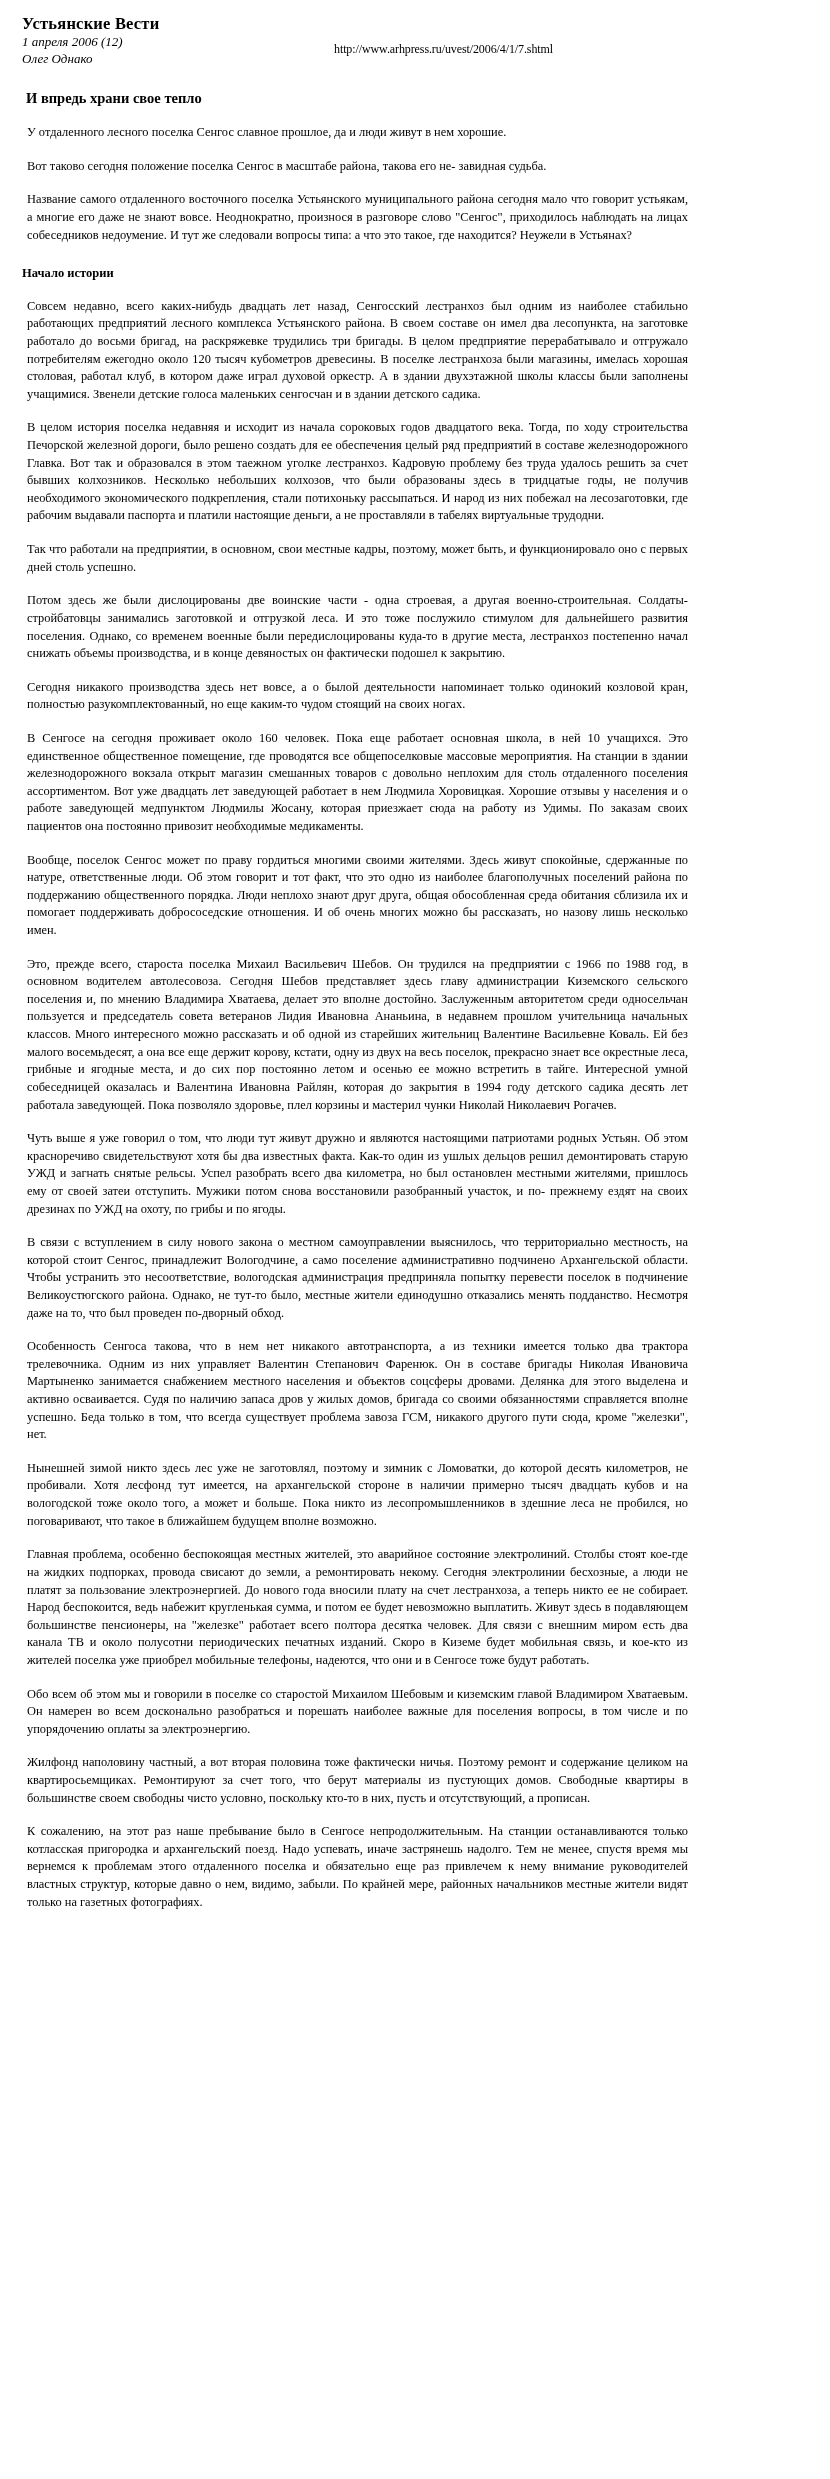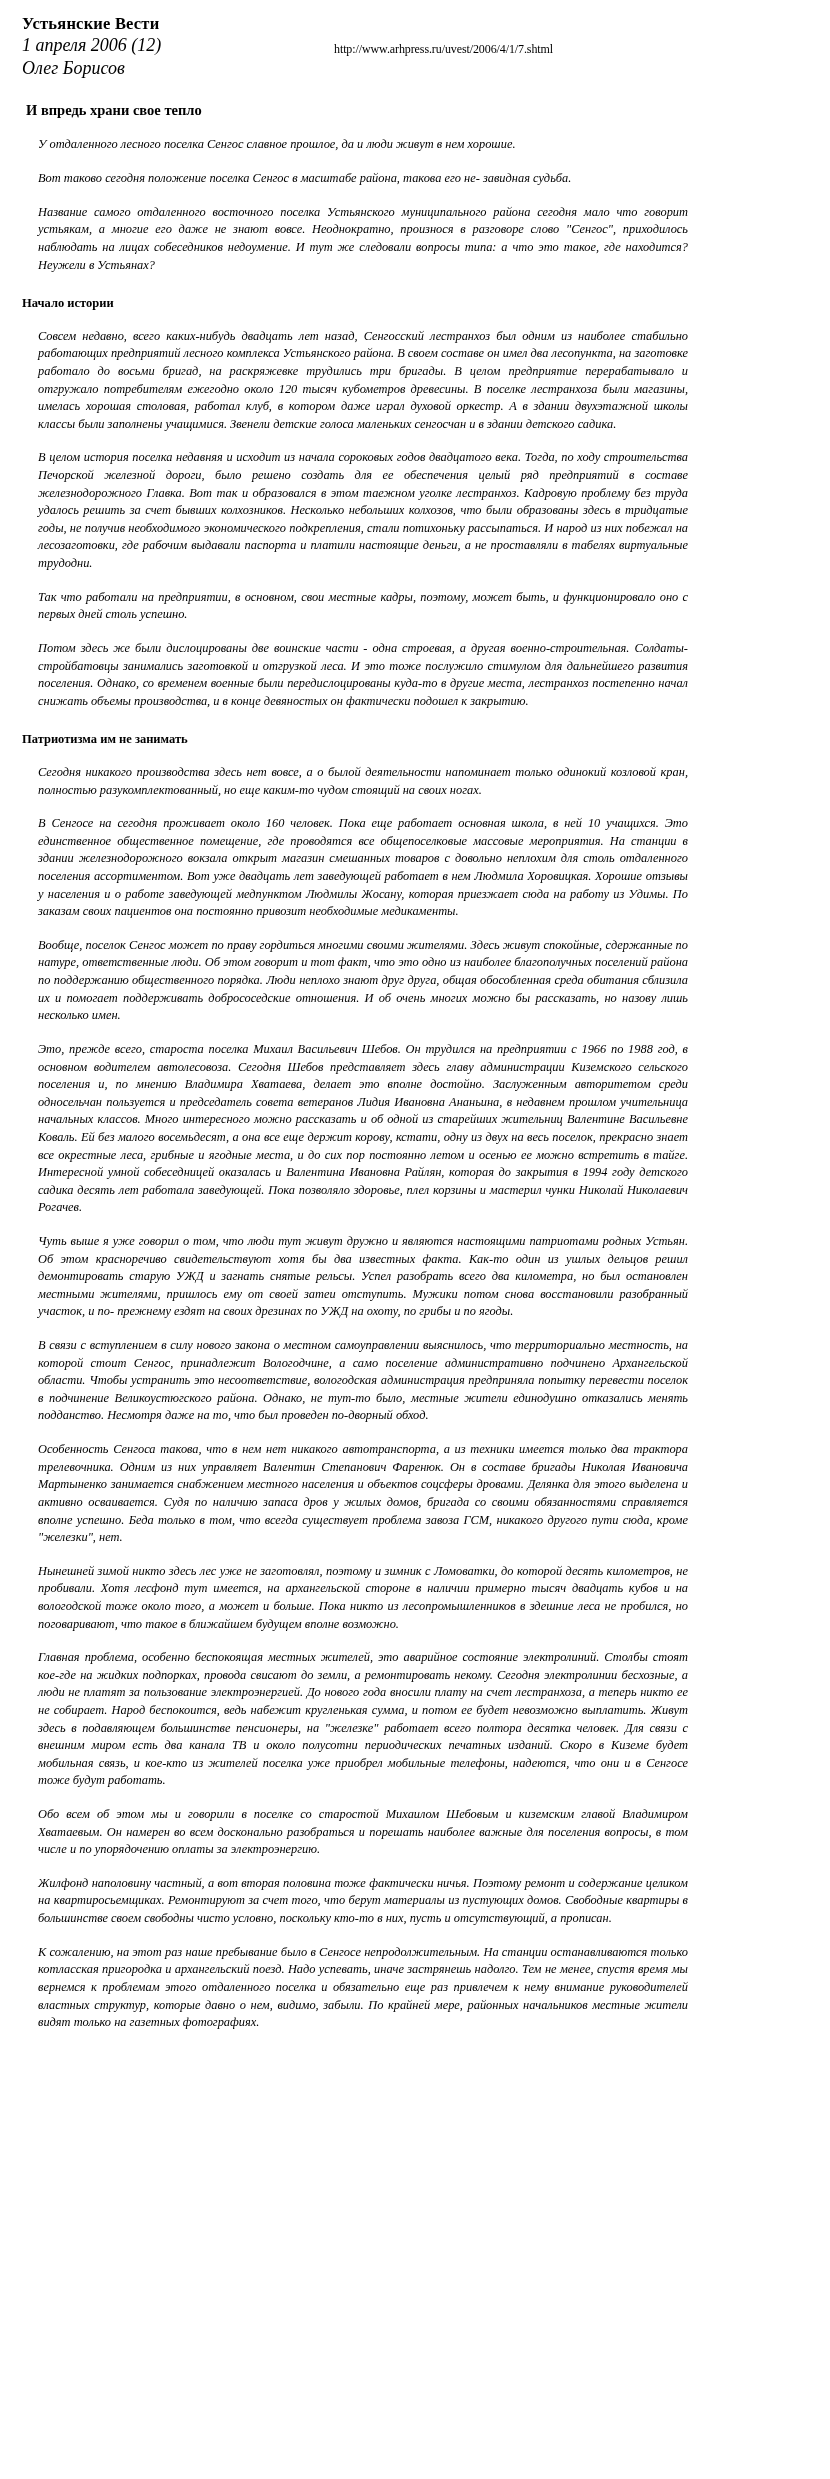--- a/index.html
+++ b/index.html
@@ -29,21 +29,21 @@
   }
   .paper-title {
     font-size: 16.5px;
     font-weight: bold;
     line-height: 1.18;
     letter-spacing: 0.2px;
     margin: 0 0 1px 0;
   }
   .issue-date,
   .author-line {
-    font-size: 18px;
+    font-size: 13px;
     font-style: italic;
     line-height: 1.24;
     margin: 0;
   }
   .source-url {
     position: absolute;
     top: 28px;
     left: 312px;
     font-size: 12px;
     line-height: 1.2;
@@ -60,58 +60,56 @@
     font-size: 12.5px;
     font-weight: bold;
     line-height: 1.25;
     margin: 22px 0 0 0;
   }
   p.body-text {
     font-size: 12.4px;
     line-height: 1.42;
     text-align: justify;
     text-justify: inter-word;
-    margin: 16px 0 0 16px;
-    font-style: italic;
+    margin: 16px 0 0 5px;
   }
   p.body-text.lead {
     margin-top: 17px;
   }
   .spacer-bottom {
     height: 40px;
   }
 </style>
 </head>
 <body>
 
 <div class="page">
 
   <div class="masthead">
     <div class="masthead-left">
       <h1 class="paper-title">Устьянские Вести</h1>
       <div class="issue-date">1 апреля 2006 (12)</div>
-      <div class="author-line">Олег Борисов</div>
+      <div class="author-line">Олег Однако</div>
     </div>
     <div class="source-url">http://www.arhpress.ru/uvest/2006/4/1/7.shtml</div>
   </div>
 
   <h2 class="article-title">И впредь храни свое тепло</h2>
 
   <p class="body-text lead">У отдаленного лесного поселка Сенгос славное прошлое, да и люди живут в нем хорошие.</p>
 
   <p class="body-text">Вот таково сегодня положение поселка Сенгос в масштабе района, такова его не- завидная судьба.</p>
   <p class="body-text">Название самого отдаленного восточного поселка Устьянского муниципального района сегодня мало что говорит устьякам, а многие его даже не знают вовсе. Неоднократно, произнося в разговоре слово "Сенгос", приходилось наблюдать на лицах собеседников недоумение. И тут же следовали вопросы типа: а что это такое, где находится? Неужели в Устьянах?</p>
 
   <h3 class="section-heading">Начало истории</h3>
   <p class="body-text">Совсем недавно, всего каких-нибудь двадцать лет назад, Сенгосский лестранхоз был одним из наиболее стабильно работающих предприятий лесного комплекса Устьянского района. В своем составе он имел два лесопункта, на заготовке работало до восьми бригад, на раскряжевке трудились три бригады. В целом предприятие перерабатывало и отгружало потребителям ежегодно около 120 тысяч кубометров древесины. В поселке лестранхоза были магазины, имелась хорошая столовая, работал клуб, в котором даже играл духовой оркестр. А в здании двухэтажной школы классы были заполнены учащимися. Звенели детские голоса маленьких сенгосчан и в здании детского садика.</p>
   <p class="body-text">В целом история поселка недавняя и исходит из начала сороковых годов двадцатого века. Тогда, по ходу строительства Печорской железной дороги, было решено создать для ее обеспечения целый ряд предприятий в составе железнодорожного Главка. Вот так и образовался в этом таежном уголке лестранхоз. Кадровую проблему без труда удалось решить за счет бывших колхозников. Несколько небольших колхозов, что были образованы здесь в тридцатые годы, не получив необходимого экономического подкрепления, стали потихоньку рассыпаться. И народ из них побежал на лесозаготовки, где рабочим выдавали паспорта и платили настоящие деньги, а не проставляли в табелях виртуальные трудодни.</p>
   <p class="body-text">Так что работали на предприятии, в основном, свои местные кадры, поэтому, может быть, и функционировало оно с первых дней столь успешно.</p>
   <p class="body-text">Потом здесь же были дислоцированы две воинские части - одна строевая, а другая военно-строительная. Солдаты-стройбатовцы занимались заготовкой и отгрузкой леса. И это тоже послужило стимулом для дальнейшего развития поселения. Однако, со временем военные были передислоцированы куда-то в другие места, лестранхоз постепенно начал снижать объемы производства, и в конце девяностых он фактически подошел к закрытию.</p>
 
-  <h3 class="section-heading">Патриотизма им не занимать</h3>
   <p class="body-text">Сегодня никакого производства здесь нет вовсе, а о былой деятельности напоминает только одинокий козловой кран, полностью разукомплектованный, но еще каким-то чудом стоящий на своих ногах.</p>
   <p class="body-text">В Сенгосе на сегодня проживает около 160 человек. Пока еще работает основная школа, в ней 10 учащихся. Это единственное общественное помещение, где проводятся все общепоселковые массовые мероприятия. На станции в здании железнодорожного вокзала открыт магазин смешанных товаров с довольно неплохим для столь отдаленного поселения ассортиментом. Вот уже двадцать лет заведующей работает в нем Людмила Хоровицкая. Хорошие отзывы у населения и о работе заведующей медпунктом Людмилы Жосану, которая приезжает сюда на работу из Удимы. По заказам своих пациентов она постоянно привозит необходимые медикаменты.</p>
   <p class="body-text">Вообще, поселок Сенгос может по праву гордиться многими своими жителями. Здесь живут спокойные, сдержанные по натуре, ответственные люди. Об этом говорит и тот факт, что это одно из наиболее благополучных поселений района по поддержанию общественного порядка. Люди неплохо знают друг друга, общая обособленная среда обитания сблизила их и помогает поддерживать добрососедские отношения. И об очень многих можно бы рассказать, но назову лишь несколько имен.</p>
   <p class="body-text">Это, прежде всего, староста поселка Михаил Васильевич Шебов. Он трудился на предприятии с 1966 по 1988 год, в основном водителем автолесовоза. Сегодня Шебов представляет здесь главу администрации Киземского сельского поселения и, по мнению Владимира Хватаева, делает это вполне достойно. Заслуженным авторитетом среди односельчан пользуется и председатель совета ветеранов Лидия Ивановна Ананьина, в недавнем прошлом учительница начальных классов. Много интересного можно рассказать и об одной из старейших жительниц Валентине Васильевне Коваль. Ей без малого восемьдесят, а она все еще держит корову, кстати, одну из двух на весь поселок, прекрасно знает все окрестные леса, грибные и ягодные места, и до сих пор постоянно летом и осенью ее можно встретить в тайге. Интересной умной собеседницей оказалась и Валентина Ивановна Райлян, которая до закрытия в 1994 году детского садика десять лет работала заведующей. Пока позволяло здоровье, плел корзины и мастерил чунки Николай Николаевич Рогачев.</p>
   <p class="body-text">Чуть выше я уже говорил о том, что люди тут живут дружно и являются настоящими патриотами родных Устьян. Об этом красноречиво свидетельствуют хотя бы два известных факта. Как-то один из ушлых дельцов решил демонтировать старую УЖД и загнать снятые рельсы. Успел разобрать всего два километра, но был остановлен местными жителями, пришлось ему от своей затеи отступить. Мужики потом снова восстановили разобранный участок, и по- прежнему ездят на своих дрезинах по УЖД на охоту, по грибы и по ягоды.</p>
   <p class="body-text">В связи с вступлением в силу нового закона о местном самоуправлении выяснилось, что территориально местность, на которой стоит Сенгос, принадлежит Вологодчине, а само поселение административно подчинено Архангельской области. Чтобы устранить это несоответствие, вологодская администрация предприняла попытку перевести поселок в подчинение Великоустюгского района. Однако, не тут-то было, местные жители единодушно отказались менять подданство. Несмотря даже на то, что был проведен по-дворный обход.</p>
 
   <p class="body-text">Особенность Сенгоса такова, что в нем нет никакого автотранспорта, а из техники имеется только два трактора трелевочника. Одним из них управляет Валентин Степанович Фаренюк. Он в составе бригады Николая Ивановича Мартыненко занимается снабжением местного населения и объектов соцсферы дровами. Делянка для этого выделена и активно осваивается. Судя по наличию запаса дров у жилых домов, бригада со своими обязанностями справляется вполне успешно. Беда только в том, что всегда существует проблема завоза ГСМ, никакого другого пути сюда, кроме "железки", нет.</p>
   <p class="body-text">Нынешней зимой никто здесь лес уже не заготовлял, поэтому и зимник с Ломоватки, до которой десять километров, не пробивали. Хотя лесфонд тут имеется, на архангельской стороне в наличии примерно тысяч двадцать кубов и на вологодской тоже около того, а может и больше. Пока никто из лесопромышленников в здешние леса не пробился, но поговаривают, что такое в ближайшем будущем вполне возможно.</p>
   <p class="body-text">Главная проблема, особенно беспокоящая местных жителей, это аварийное состояние электролиний. Столбы стоят кое-где на жидких подпорках, провода свисают до земли, а ремонтировать некому. Сегодня электролинии бесхозные, а люди не платят за пользование электроэнергией. До нового года вносили плату на счет лестранхоза, а теперь никто ее не собирает. Народ беспокоится, ведь набежит кругленькая сумма, и потом ее будет невозможно выплатить. Живут здесь в подавляющем большинстве пенсионеры, на "железке" работает всего полтора десятка человек. Для связи с внешним миром есть два канала ТВ и около полусотни периодических печатных изданий. Скоро в Киземе будет мобильная связь, и кое-кто из жителей поселка уже приобрел мобильные телефоны, надеются, что они и в Сенгосе тоже будут работать.</p>

